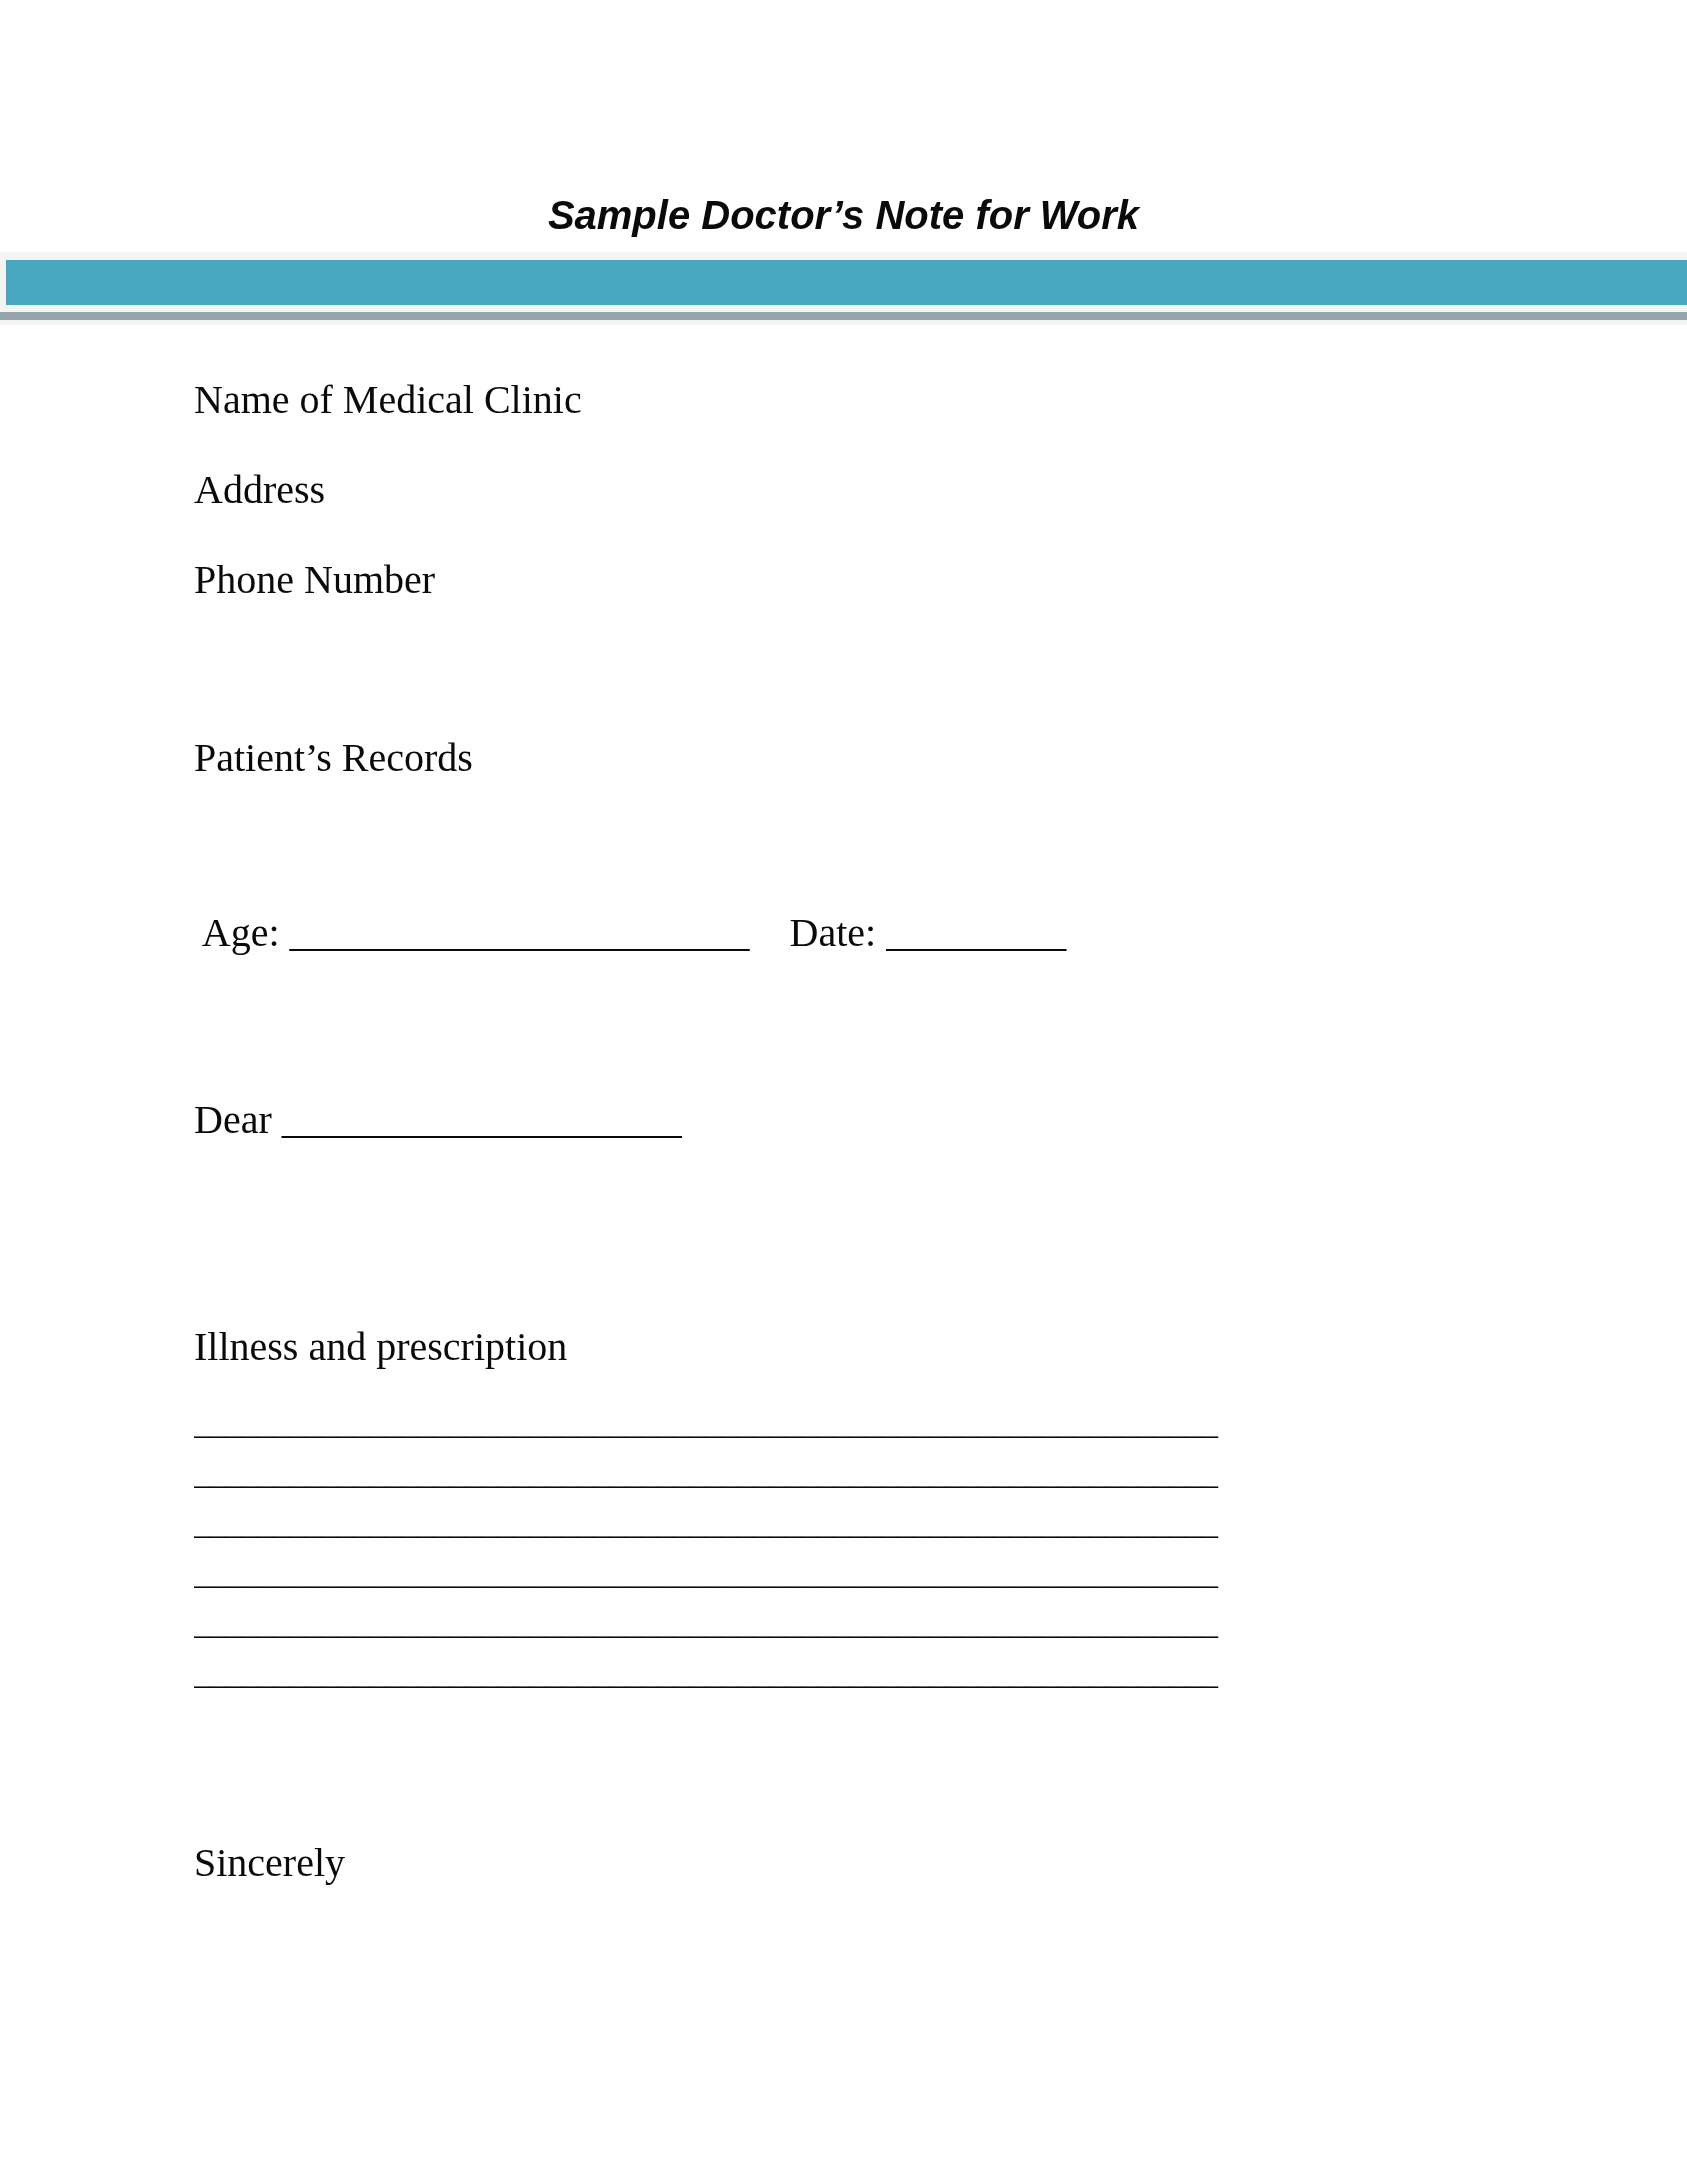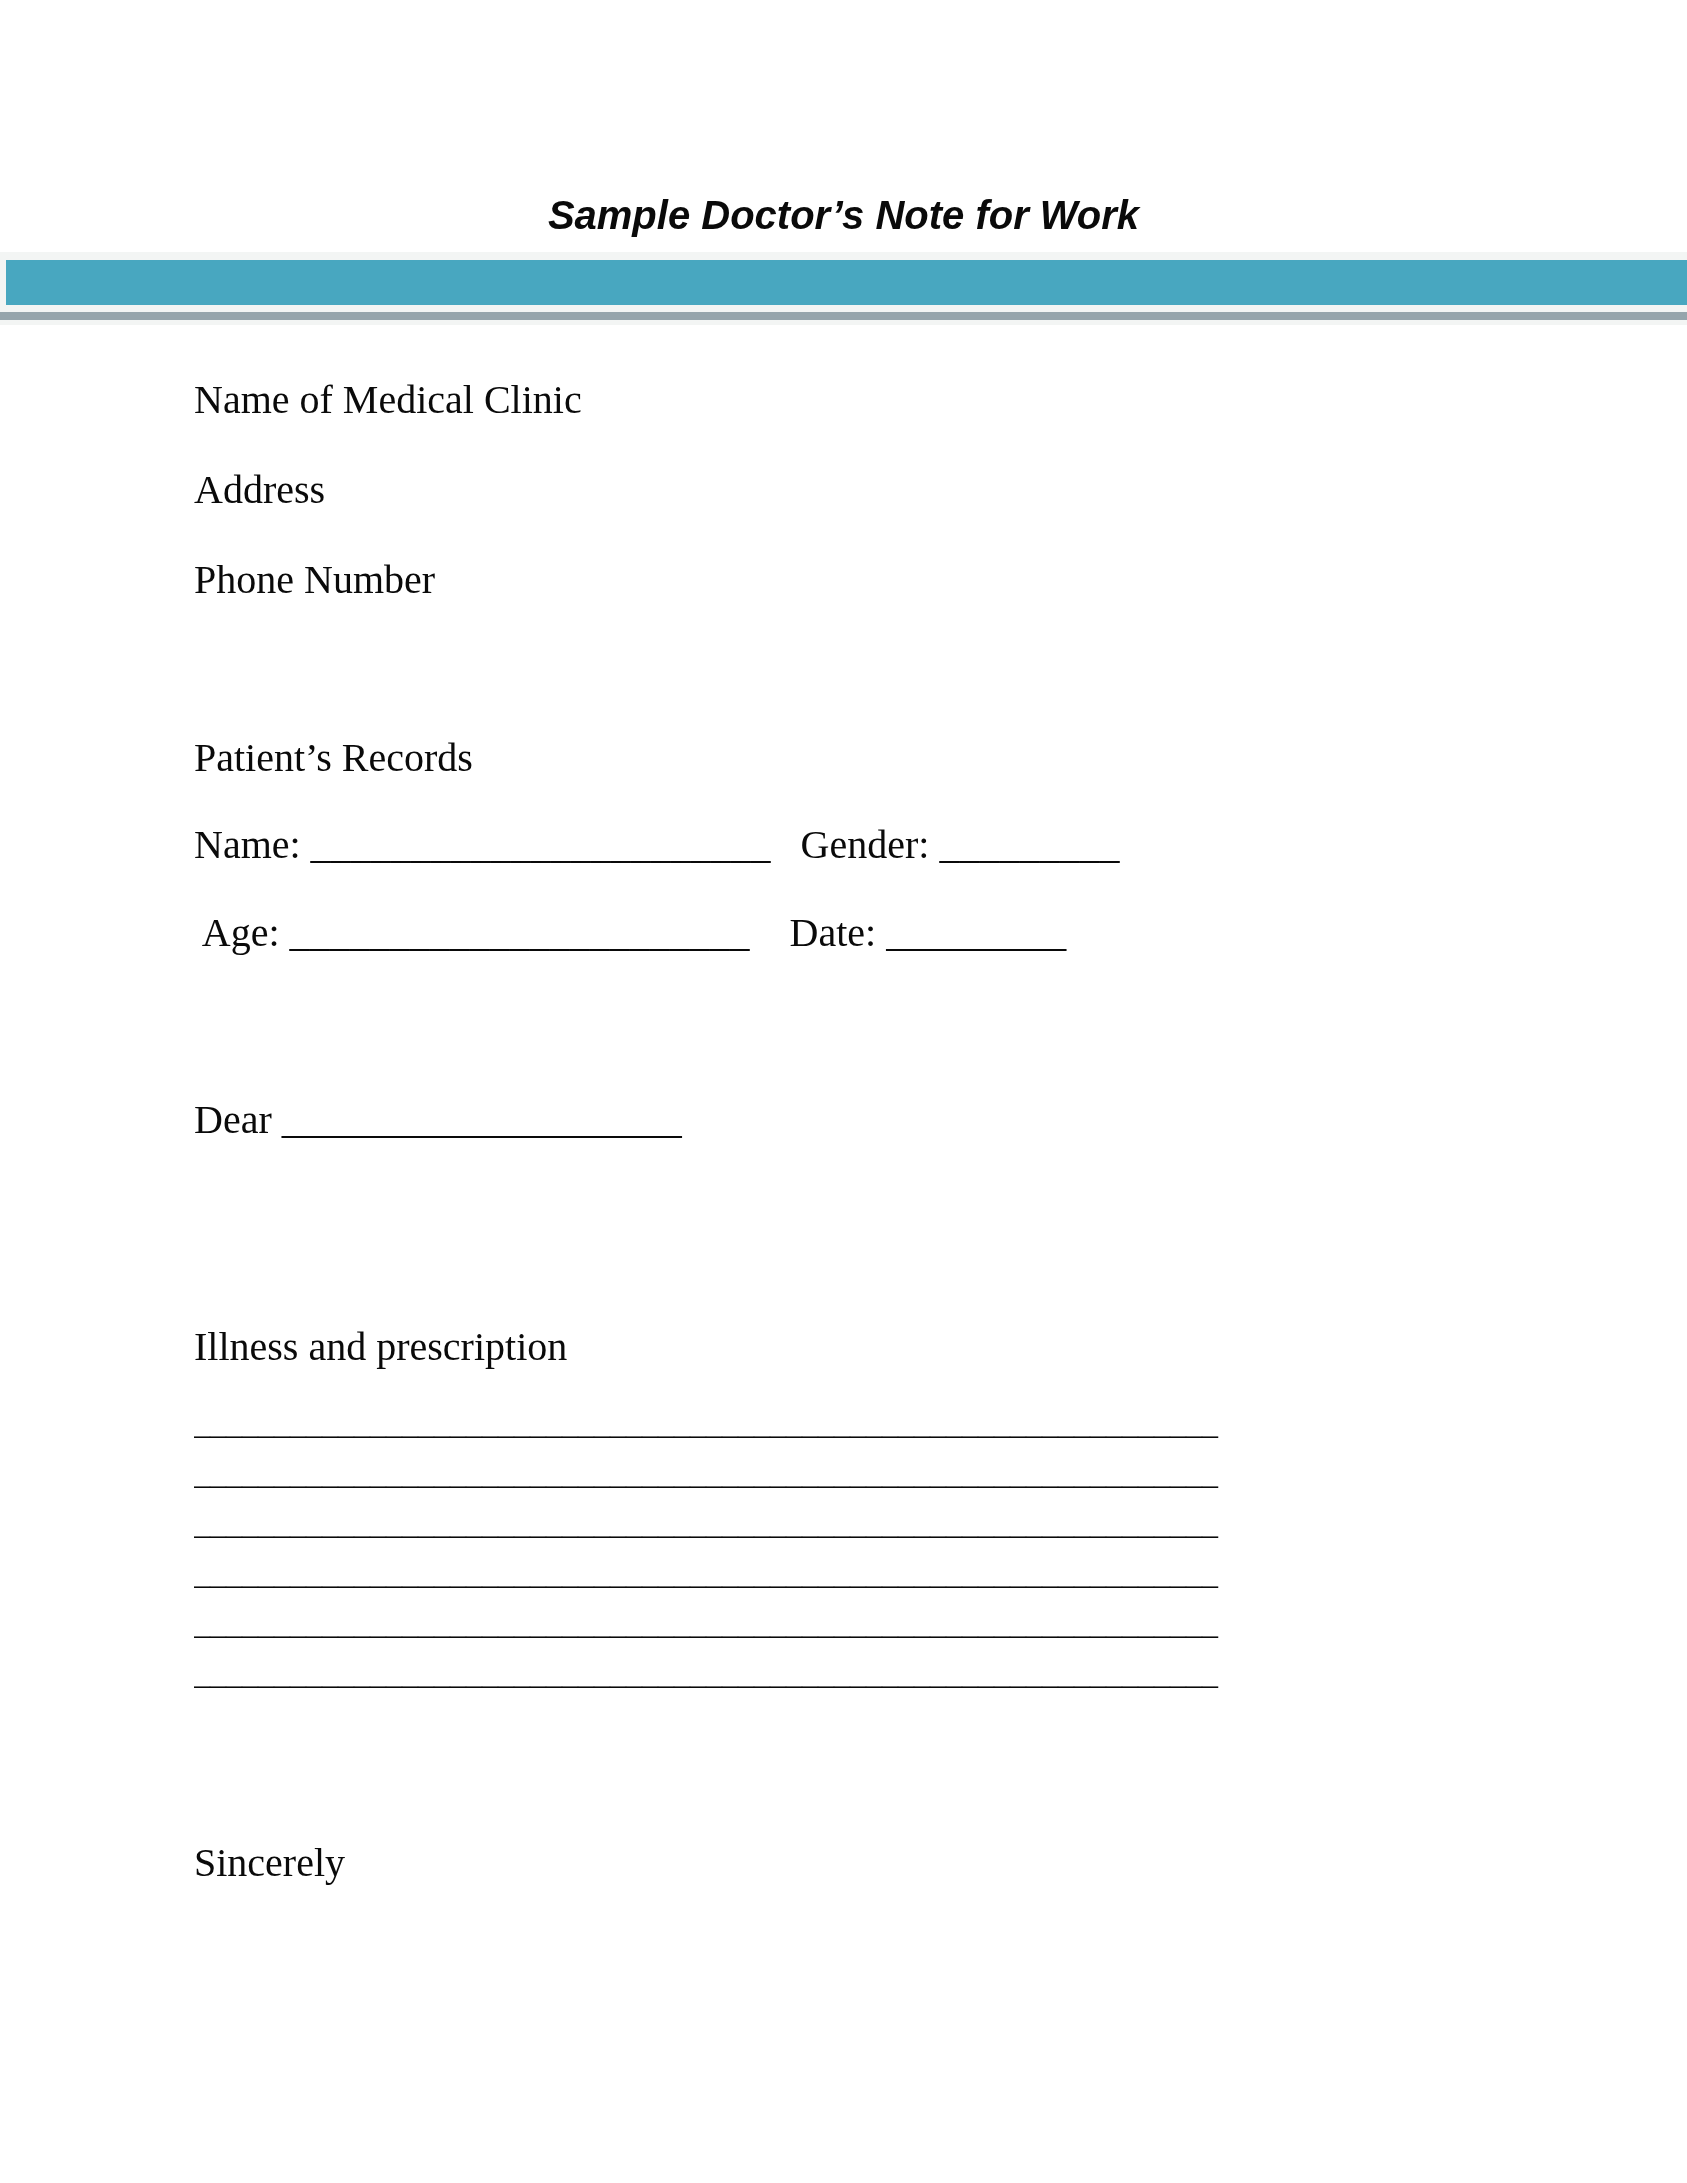--- a/index.html
+++ b/index.html
@@ -75,21 +75,20 @@
   </div>
 
   <div class="line" style="top:374px">Name of Medical Clinic</div>
 
   <div class="line" style="top:464px">Address</div>
 
   <div class="line" style="top:554px">Phone Number</div>
 
   <div class="line bold" style="top:732px">Patient’s Records</div>
 
-  <div class="line" style="top:819px">Name: _______________________   Gender: _________</div>
 
   <div class="line" style="top:907px"> Age: _______________________    Date: _________</div>
 
   <div class="line" style="top:1094px">Dear ____________________</div>
 
 
   <div class="line" style="top:1321px">Illness and prescription</div>
 
   <div class="rules">
     <div class="rule-line">________________________________________________________________</div>

